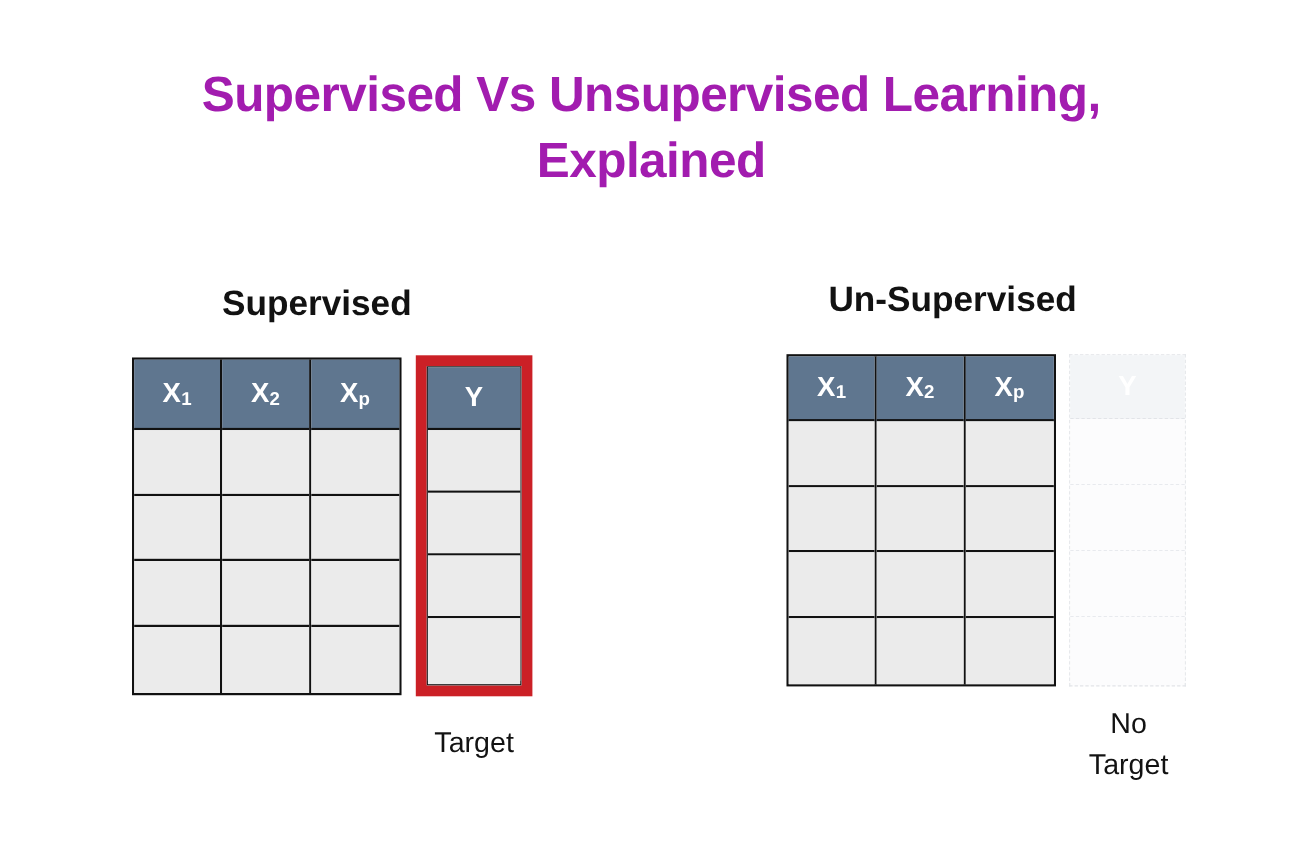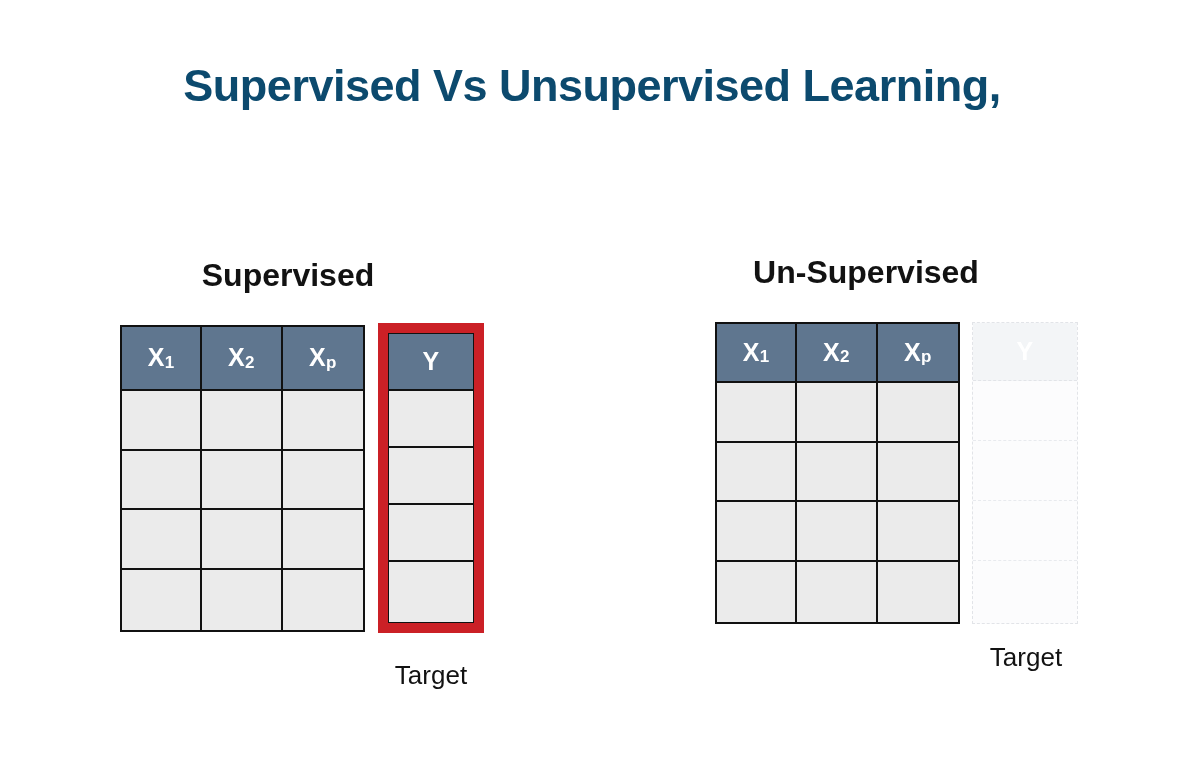--- a/index.html
+++ b/index.html
@@ -20,21 +20,21 @@
   .slide-title {
     position: absolute;
     left: 0;
     top: 56px;
     width: 1184px;
     text-align: center;
     font-size: 45px;
     font-weight: 700;
     line-height: 60px;
     letter-spacing: -0.5px;
-    color: #0c4a6e;
+    color: #a21caf;
   }
   .slide-title .title-line {
     display: block;
   }
   .panel-heading {
     position: absolute;
     top: 0;
     font-size: 32px;
     font-weight: 700;
     line-height: 40px;
@@ -189,20 +189,21 @@
     line-height: 38px;
     color: #121212;
   }
   #no-target-label .nt-line { display: block; }
 </style>
 </head>
 <body>
 
 <div class="slide-title">
   <span class="title-line">Supervised Vs Unsupervised Learning,</span>
+  <span class="title-line">Explained</span>
 </div>
 
 <div class="panel-heading" id="supervised-heading" style="top:255px;">Supervised</div>
 
 <div class="grid" id="supervised-x-grid">
   <div class="col">
     <div class="hcell">
       <span>X</span>
         <sub>1</sub>
     </div>
@@ -286,14 +287,15 @@
   <div class="col">
     <div class="hcell">Y</div>
     <div class="bcell"></div>
     <div class="bcell"></div>
     <div class="bcell"></div>
     <div class="bcell"></div>
   </div>
 </div>
 
 <div id="no-target-label">
+  <span class="nt-line">No</span>
   <span class="nt-line">Target</span>
 </div>
 
 </body></html>

